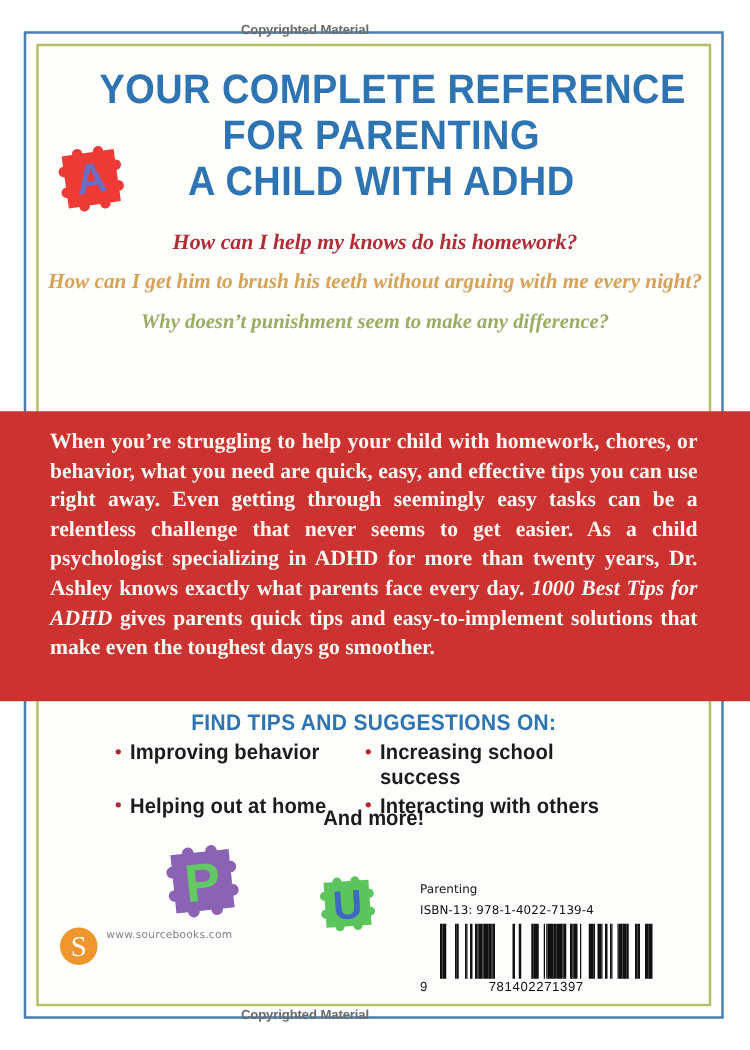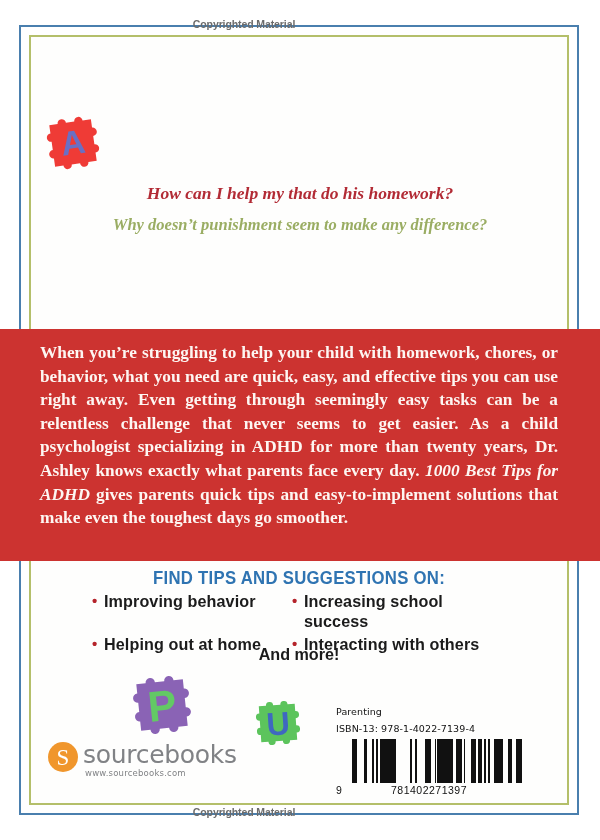--- a/index.html
+++ b/index.html
@@ -261,32 +261,38 @@
 </head>
 <body>
 
 <div id="cover">
 
   <div class="copyright-strip top">Copyrighted Material</div>
 
   <div class="outer-border"></div>
   <div class="inner-border"></div>
 
+  <div class="headline">
+    <div class="headline-line">YOUR COMPLETE REFERENCE</div>
+    <div class="headline-line">FOR PARENTING</div>
+    <div class="headline-line">A CHILD WITH ADHD</div>
+  </div>
 
   <div class="puzzle" style="left:38px; top:108px;">
     <svg width="70" height="70" viewBox="0 0 100 100">
       <g transform="rotate(-8 50 50)">
         <path d="M20 20 h12 a6 6 0 1 1 12 0 h12 a6 6 0 1 1 12 0 h12 v12 a6 6 0 1 1 0 12 v12 a6 6 0 1 1 0 12 v12 h-12 a6 6 0 1 1 -12 0 h-12 a6 6 0 1 1 -12 0 h-12 v-12 a6 6 0 1 1 0 -12 v-12 a6 6 0 1 1 0 -12 z" fill="#ef3b36"></path>
         <text x="50" y="66" font-family="Liberation Sans, sans-serif" font-size="48" font-weight="700" fill="#6a6fc4" text-anchor="middle">A</text>
       </g>
     </svg>
   </div>
 
   <div class="questions">
-    <div class="q q1">How can I help my that do his homework?</div>
+    <div class="q q1">How can I help my knows do his homework?</div>
+    <div class="q q2">How can I get him to brush his teeth without arguing with me every night?</div>
     <div class="q q4">Why doesn’t punishment seem to make any difference?</div>
   </div>
 
   <div class="red-band"></div>
 
   <div class="blurb">
     <span>When you’re struggling to help your child with homework, chores, or behavior, what you need are quick, easy, and effective tips you can use right away. Even getting through seemingly easy tasks can be a relentless challenge that never seems to get easier. As a child psychologist specializing in ADHD for more than twenty years, Dr. Ashley knows exactly what parents face every day. </span><em>1000 Best Tips for ADHD</em><span> gives parents quick tips and easy-to-implement solutions that make even the toughest days go smoother.</span>
   </div>
 
   <div class="find-tips-heading">FIND TIPS AND SUGGESTIONS ON:</div>
@@ -326,21 +332,20 @@
       <g transform="rotate(-4 50 50)">
         <path d="M20 20 h12 a6 6 0 1 1 12 0 h12 a6 6 0 1 1 12 0 h12 v12 a6 6 0 1 1 0 12 v12 a6 6 0 1 1 0 12 v12 h-12 a6 6 0 1 1 -12 0 h-12 a6 6 0 1 1 -12 0 h-12 v-12 a6 6 0 1 1 0 -12 v-12 a6 6 0 1 1 0 -12 z" fill="#5cc45c"></path>
         <text x="50" y="70" font-family="Liberation Sans, sans-serif" font-size="54" font-weight="700" fill="#3f68c0" text-anchor="middle">U</text>
       </g>
     </svg>
   </div>
 
   <div class="sb-logo">
     <div class="sb-mark">S</div>
     <div class="sb-words">
-      <div class="sb-name">sourcebooks</div>
       <div class="sb-url">www.sourcebooks.com</div>
     </div>
   </div>
 
   <div class="barcode-block">
     <div class="bc-category">Parenting</div>
     <div class="bc-isbn">ISBN-13: 978-1-4022-7139-4</div>
     <div class="bc-bars" id="bc-bars">
         <i style="width: 3px; background: transparent;"></i>
         <i style="width: 2px; background: rgb(17, 17, 17);"></i>

